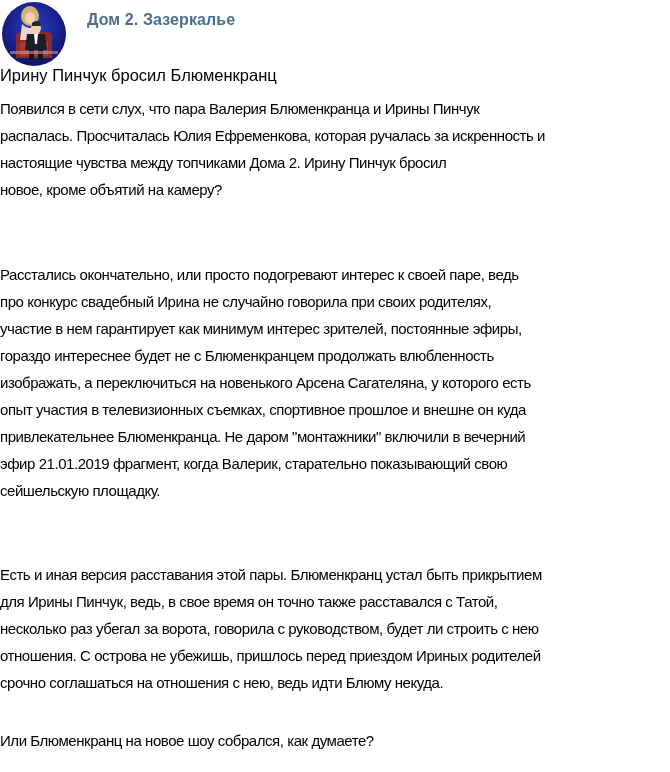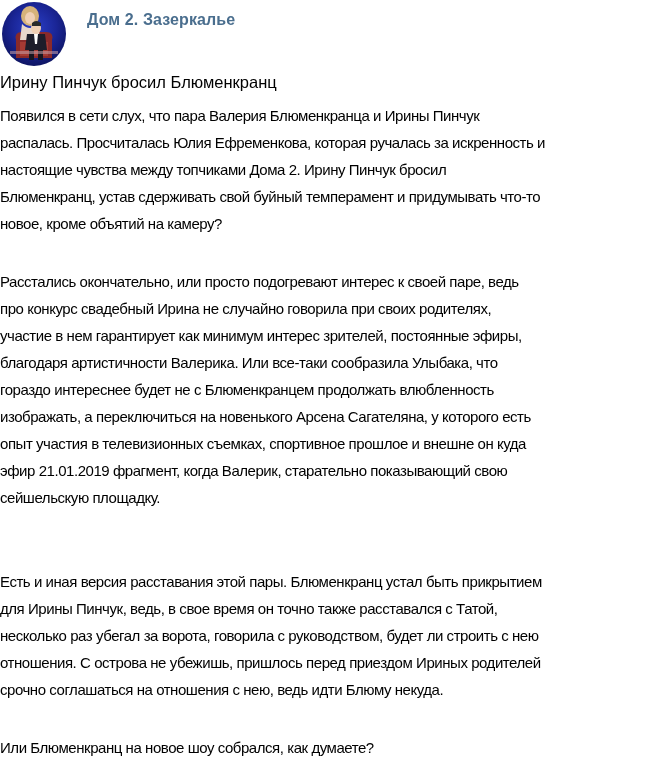--- a/index.html
+++ b/index.html
@@ -40,21 +40,21 @@
     font-size: 16px;
     font-weight: bold;
     color: #4a6e8e;
     letter-spacing: 0.1px;
     text-decoration: none;
     white-space: nowrap;
   }
   .post-body {
     position: absolute;
     left: 0;
-    top: 71px;
+    top: 64px;
     width: 670px;
   }
   .post-title {
     font-size: 16.5px;
     line-height: 22px;
     margin: 0;
     height: 22px;
     white-space: nowrap;
   }
   .para {
@@ -100,32 +100,31 @@
   <a class="channel-name">Дом 2. Зазеркалье</a>
 </div>
 
 <div class="post-body">
   <p class="post-title">Ирину Пинчук бросил Блюменкранц</p>
 
   <p class="para p1">
     <span class="line">Появился в сети слух, что пара Валерия Блюменкранца и Ирины Пинчук</span>
     <span class="line">распалась. Просчиталась Юлия Ефременкова, которая ручалась за искренность и</span>
     <span class="line">настоящие чувства между топчиками Дома 2. Ирину Пинчук бросил</span>
-    <span class="line">Блюменкранц, устав сдерживать свой буйный темперамент и придумывать что-то</span>
     <span class="line">новое, кроме объятий на камеру?</span>
   </p>
 
   <p class="para p2">
     <span class="line">Расстались окончательно, или просто подогревают интерес к своей паре, ведь</span>
     <span class="line">про конкурс свадебный Ирина не случайно говорила при своих родителях,</span>
     <span class="line">участие в нем гарантирует как минимум интерес зрителей, постоянные эфиры,</span>
-    <span class="line">благодаря артистичности Валерика. Или все-таки сообразила Улыбака, что</span>
     <span class="line">гораздо интереснее будет не с Блюменкранцем продолжать влюбленность</span>
     <span class="line">изображать, а переключиться на новенького Арсена Сагателяна, у которого есть</span>
     <span class="line">опыт участия в телевизионных съемках, спортивное прошлое и внешне он куда</span>
+    <span class="line">привлекательнее Блюменкранца. Не даром "монтажники" включили в вечерний</span>
     <span class="line">эфир 21.01.2019 фрагмент, когда Валерик, старательно показывающий свою</span>
     <span class="line">сейшельскую площадку.</span>
   </p>
 
   <p class="para p3">
     <span class="line">Есть и иная версия расставания этой пары. Блюменкранц устал быть прикрытием</span>
     <span class="line">для Ирины Пинчук, ведь, в свое время он точно также расставался с Татой,</span>
     <span class="line">несколько раз убегал за ворота, говорила с руководством, будет ли строить с нею</span>
     <span class="line">отношения. С острова не убежишь, пришлось перед приездом Ириных родителей</span>
     <span class="line">срочно соглашаться на отношения с нею, ведь идти Блюму некуда.</span>

